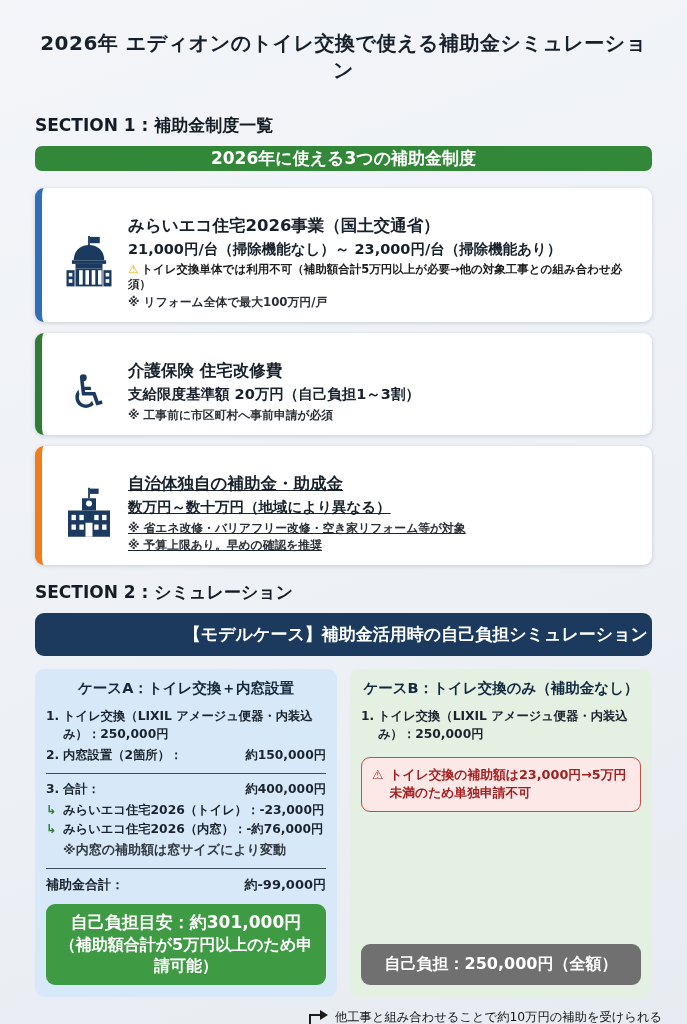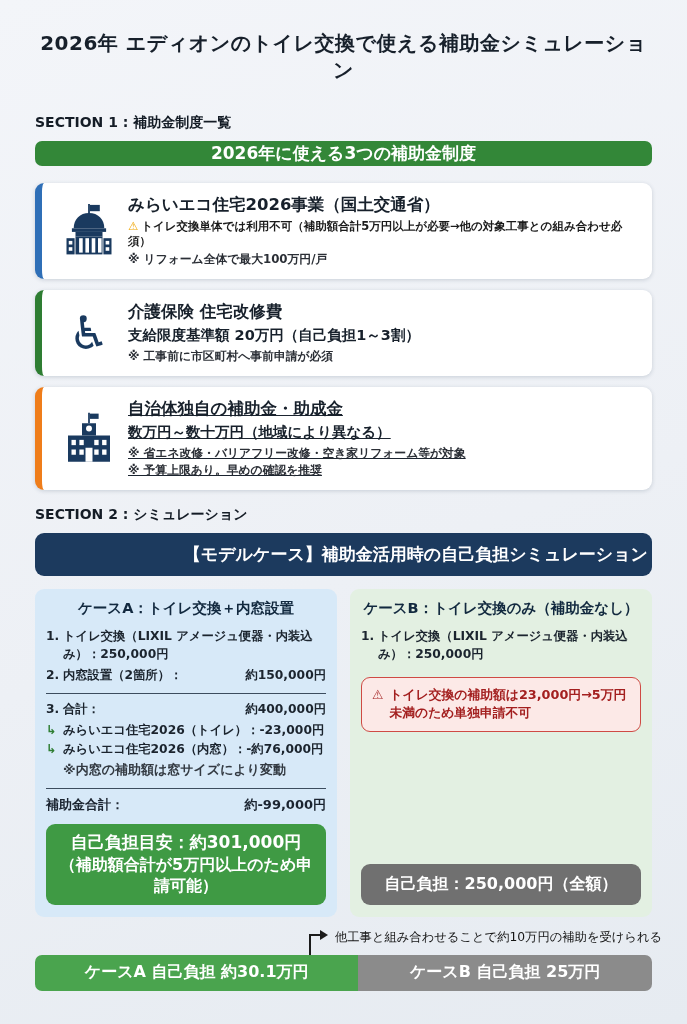--- a/index.html
+++ b/index.html
@@ -4,35 +4,35 @@
 <style>
   * { margin:0; padding:0; box-sizing:border-box; }
   html,body { background:#dfe4ea; }
   body { font-family:"DejaVu Sans","Liberation Sans",sans-serif; color:#1b2430; }
   .page {
     width:687px; min-height:1024px; margin:0 auto;
     background:linear-gradient(160deg,#f3f5f9 0%,#edf0f5 55%,#e6ebf1 100%);
     padding:16px 35px 14px 35px; overflow:hidden;
   }
   .page-title { font-size:20px; font-weight:bold; text-align:center; color:#17202b; margin:14px 0 30px; letter-spacing:.5px; }
-  .section-label { font-size:14px; font-weight:bold; color:#141c26; margin:0 0 9px; }
+  .section-label { font-size:17px; font-weight:bold; color:#141c26; margin:0 0 9px; }
 
   .banner-green {
     background:#338738; color:#fff; font-size:17px; font-weight:bold; text-align:center;
     border-radius:7px; padding:1px 4px; margin-bottom:17px;
   }
   .banner-navy {
     background:#1c3a5e; color:#fff; font-size:17px; font-weight:bold; text-align:right;
     border-radius:9px; padding:10px 4px; margin:0 0 13px;
   }
 
   
   .card {
     background:#ffffff; border-radius:9px; box-shadow:0 1px 4px rgba(30,50,80,.18);
-    display:flex; align-items:center; padding:11px 14px 11px 8px; margin-bottom:11px;
+    display:flex; align-items:center; padding:27px 14px 11px 8px; margin-bottom:11px;
     border-left:7px solid #888;
   }
   .card.accent-blue   { border-left-color:#2f6fb7; }
   .card.accent-green  { border-left-color:#2e7d32; }
   .card.accent-orange { border-left-color:#ef7d1a;text-decoration:underline; }
   .card-icon { width:78px; flex:0 0 78px; display:flex; align-items:center; justify-content:center; color:#1a3a5f; }
   .card-icon .glyph { font-size:46px; line-height:1; color:#1a3a5f; }
   .card-body { flex:1; min-width:0; }
   .card-title { font-size:16.5px; font-weight:bold; color:#17202b; margin-bottom:3px; }
   .card-amount { font-size:14.5px; font-weight:bold; color:#17202b; margin-bottom:3px; }
@@ -109,20 +109,21 @@
           <rect x="48" y="38" width="9" height="18"></rect>
           <rect x="9.5" y="41" width="4" height="4" fill="#fff"></rect>
           <rect x="9.5" y="48" width="4" height="4" fill="#fff"></rect>
           <rect x="50.5" y="41" width="4" height="4" fill="#fff"></rect>
           <rect x="50.5" y="48" width="4" height="4" fill="#fff"></rect>
         </g>
       </svg>
     </div>
     <div class="card-body">
       <div class="card-title">みらいエコ住宅2026事業（国土交通省）</div>
+      <div class="card-amount">21,000円/台（掃除機能なし）～ 23,000円/台（掃除機能あり）</div>
       <div class="card-warning"><span class="warn-glyph">⚠</span><span>トイレ交換単体では利用不可（補助額合計5万円以上が必要→他の対象工事との組み合わせ必須）</span></div>
       <div class="card-note">※ リフォーム全体で最大100万円/戸</div>
     </div>
   </div>
 
   <div class="card accent-green">
     <div class="card-icon">
       <span class="glyph">♿</span>
     </div>
     <div class="card-body">

